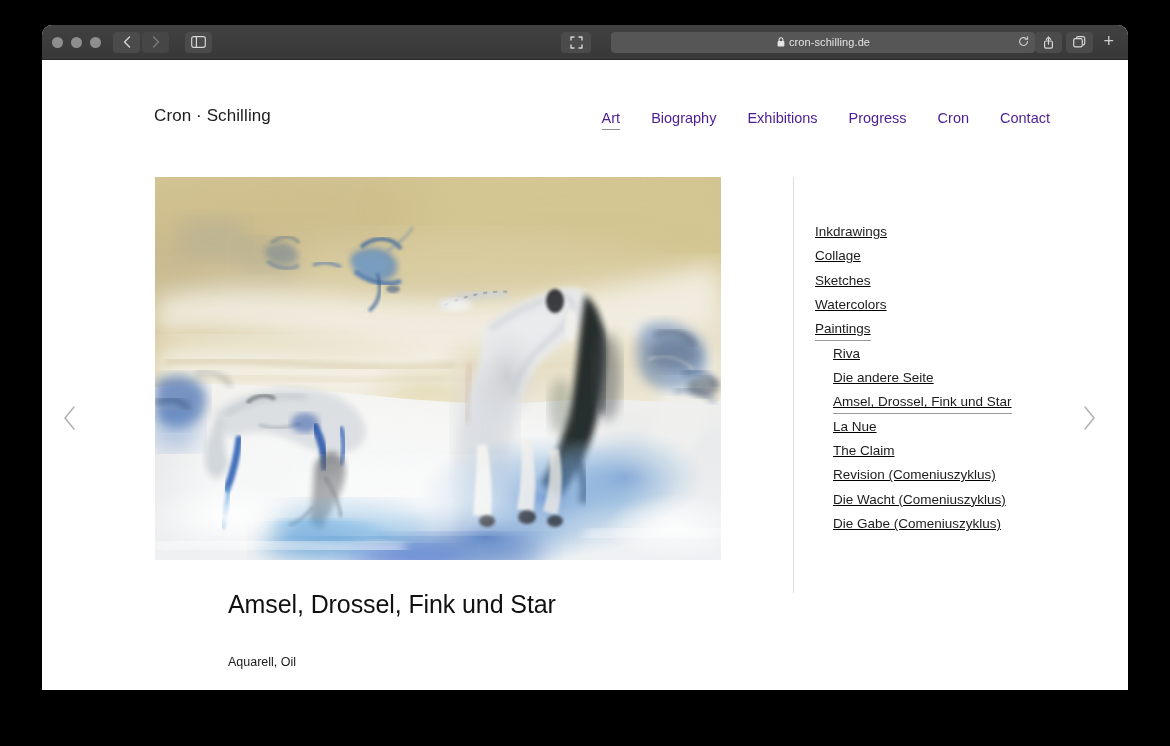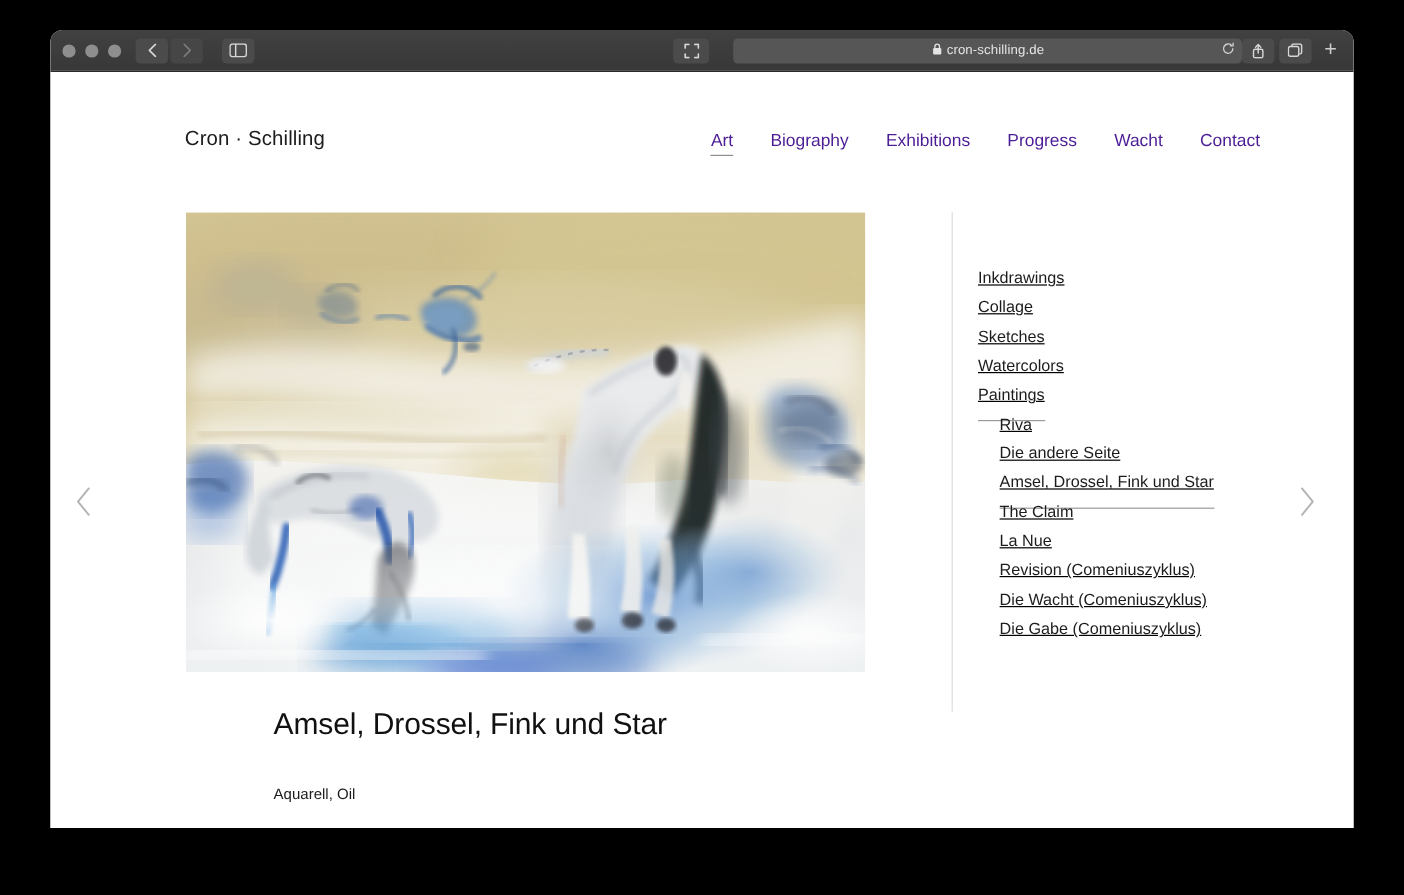--- a/index.html
+++ b/index.html
@@ -214,21 +214,21 @@
   .side-item {
     font-size: 13.5px;
     color: #1c1c1c;
     margin-bottom: 9.5px;
     line-height: 1.1;
   }
   .side-item span.lbl { display: inline; }
   .side-item.sub { padding-left: 18px; }
   .side-item.active span.lbl {
     border-bottom: 1px solid #9a9a9a;
-    padding-bottom: 14px;
+    padding-bottom: 4px;
   }
 
   
   .caption {
     position: absolute;
     left: 186px;
     top: 530px;
     width: 600px;
   }
   .art-title {
@@ -340,21 +340,21 @@
       <div class="nav-item">
         <span>Biography</span>
       </div>
       <div class="nav-item">
         <span>Exhibitions</span>
       </div>
       <div class="nav-item">
         <span>Progress</span>
       </div>
       <div class="nav-item">
-        <span>Wacht</span>
+        <span>Cron</span>
       </div>
       <div class="nav-item">
         <span>Contact</span>
       </div>
     </div>
 
     <div class="artwork-wrap">
       <svg class="artwork" viewBox="0 0 566 383" preserveAspectRatio="none" aria-hidden="true">
         <defs>
           <linearGradient id="sky" x1="0" y1="0" x2="0.25" y2="1">
@@ -585,24 +585,24 @@
       <div class="side-item sub">
         <span class="lbl">Riva</span>
       </div>
       <div class="side-item sub">
         <span class="lbl">Die andere Seite</span>
       </div>
       <div class="side-item sub active">
         <span class="lbl">Amsel, Drossel, Fink und Star</span>
       </div>
       <div class="side-item sub">
+        <span class="lbl">La Nue</span>
+      </div>
+      <div class="side-item sub">
         <span class="lbl">The Claim</span>
-      </div>
-      <div class="side-item sub">
-        <span class="lbl">La Nue</span>
       </div>
       <div class="side-item sub">
         <span class="lbl">Revision (Comeniuszyklus)</span>
       </div>
       <div class="side-item sub">
         <span class="lbl">Die Wacht (Comeniuszyklus)</span>
       </div>
       <div class="side-item sub">
         <span class="lbl">Die Gabe (Comeniuszyklus)</span>
       </div>

